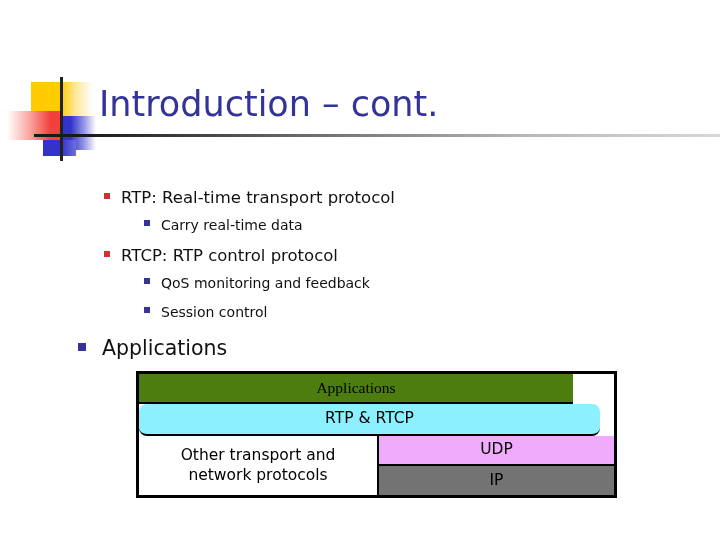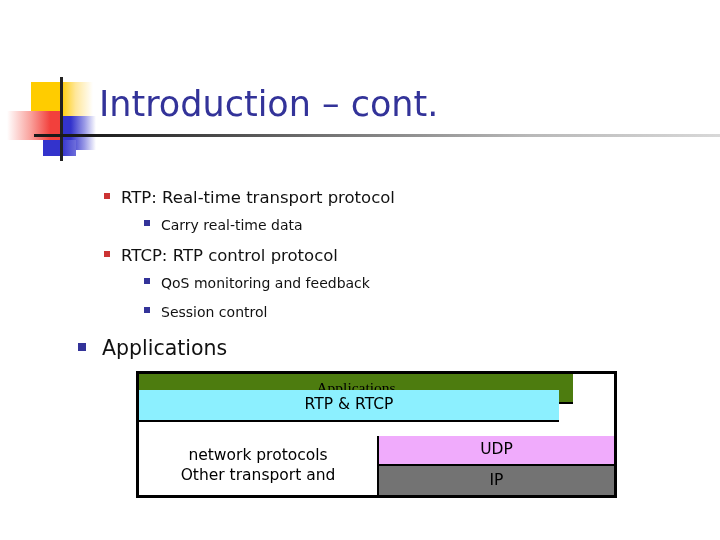--- a/index.html
+++ b/index.html
@@ -128,23 +128,24 @@
     font-family: "DejaVu Sans", sans-serif;
     line-height: 1.25;
   }
   .cell-apps {
     left: 0; top: 0; width: 434px; height: 30px;
     border-bottom: 2px solid #000000;
     background: #4d7c0f;
     font-family: Liberation Serif, serif;
   }
   .cell-rtp {
-    left: 0; top: 16px; width: 420px; height: 32px;
+    left: 0; top: 30px; width: 461px; height: 32px;
     border-bottom: 2px solid #000000;
     background: #8CF0FF;
+    border-radius: 8px;
   }
   .cell-other {
     left: 0; top: 62px; width: 240px; height: 59px;
     border-right: 2px solid #000000;
     background: #ffffff;
   }
   .cell-udp {
     left: 240px; top: 62px; width: 235px; height: 30px;
     border-bottom: 2px solid #000000;
     background: #f0abfc;
@@ -197,21 +198,21 @@
   <div class="bullet-row lvl1" style="top:336px;">
     <span class="sq sq-blue"></span>
     <span>Applications</span>
   </div>
 
   <div id="arch-table">
     <div class="arch-cell cell-apps">Applications</div>
     <div class="arch-cell cell-rtp">RTP &amp; RTCP</div>
     <div class="arch-cell cell-other">
       <div>
+        <div>Other transport and</div>
         <div>network protocols</div>
-        <div>Other transport and</div>
       </div>
     </div>
     <div class="arch-cell cell-udp">UDP</div>
     <div class="arch-cell cell-ip">IP</div>
   </div>
 
 </div>
 
 </body></html>

